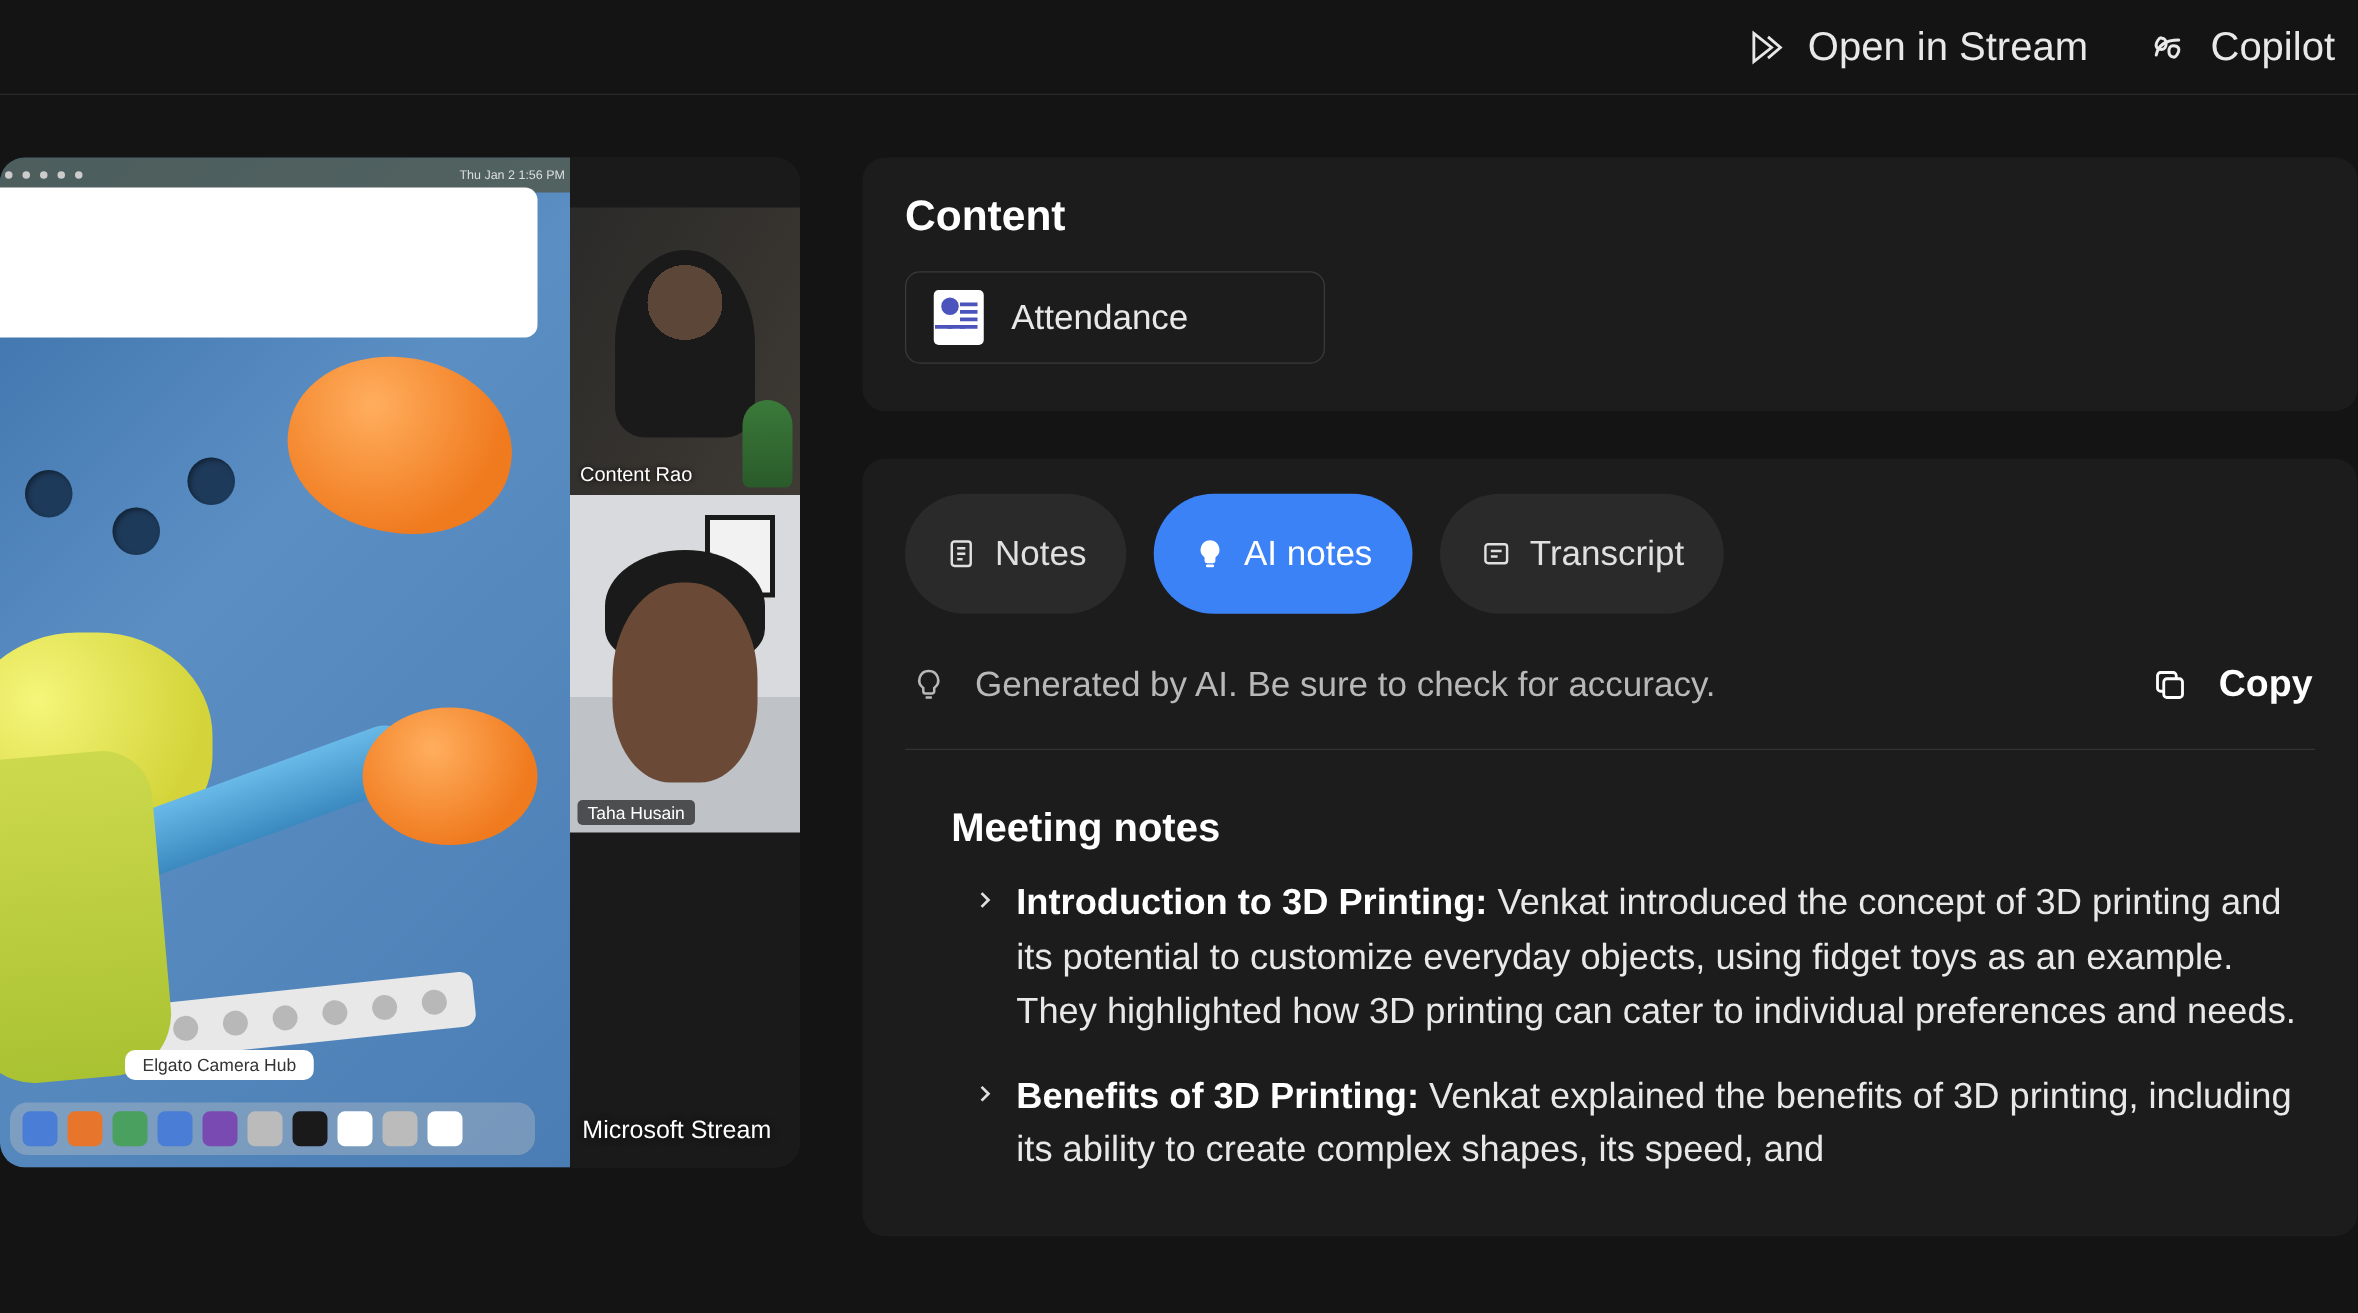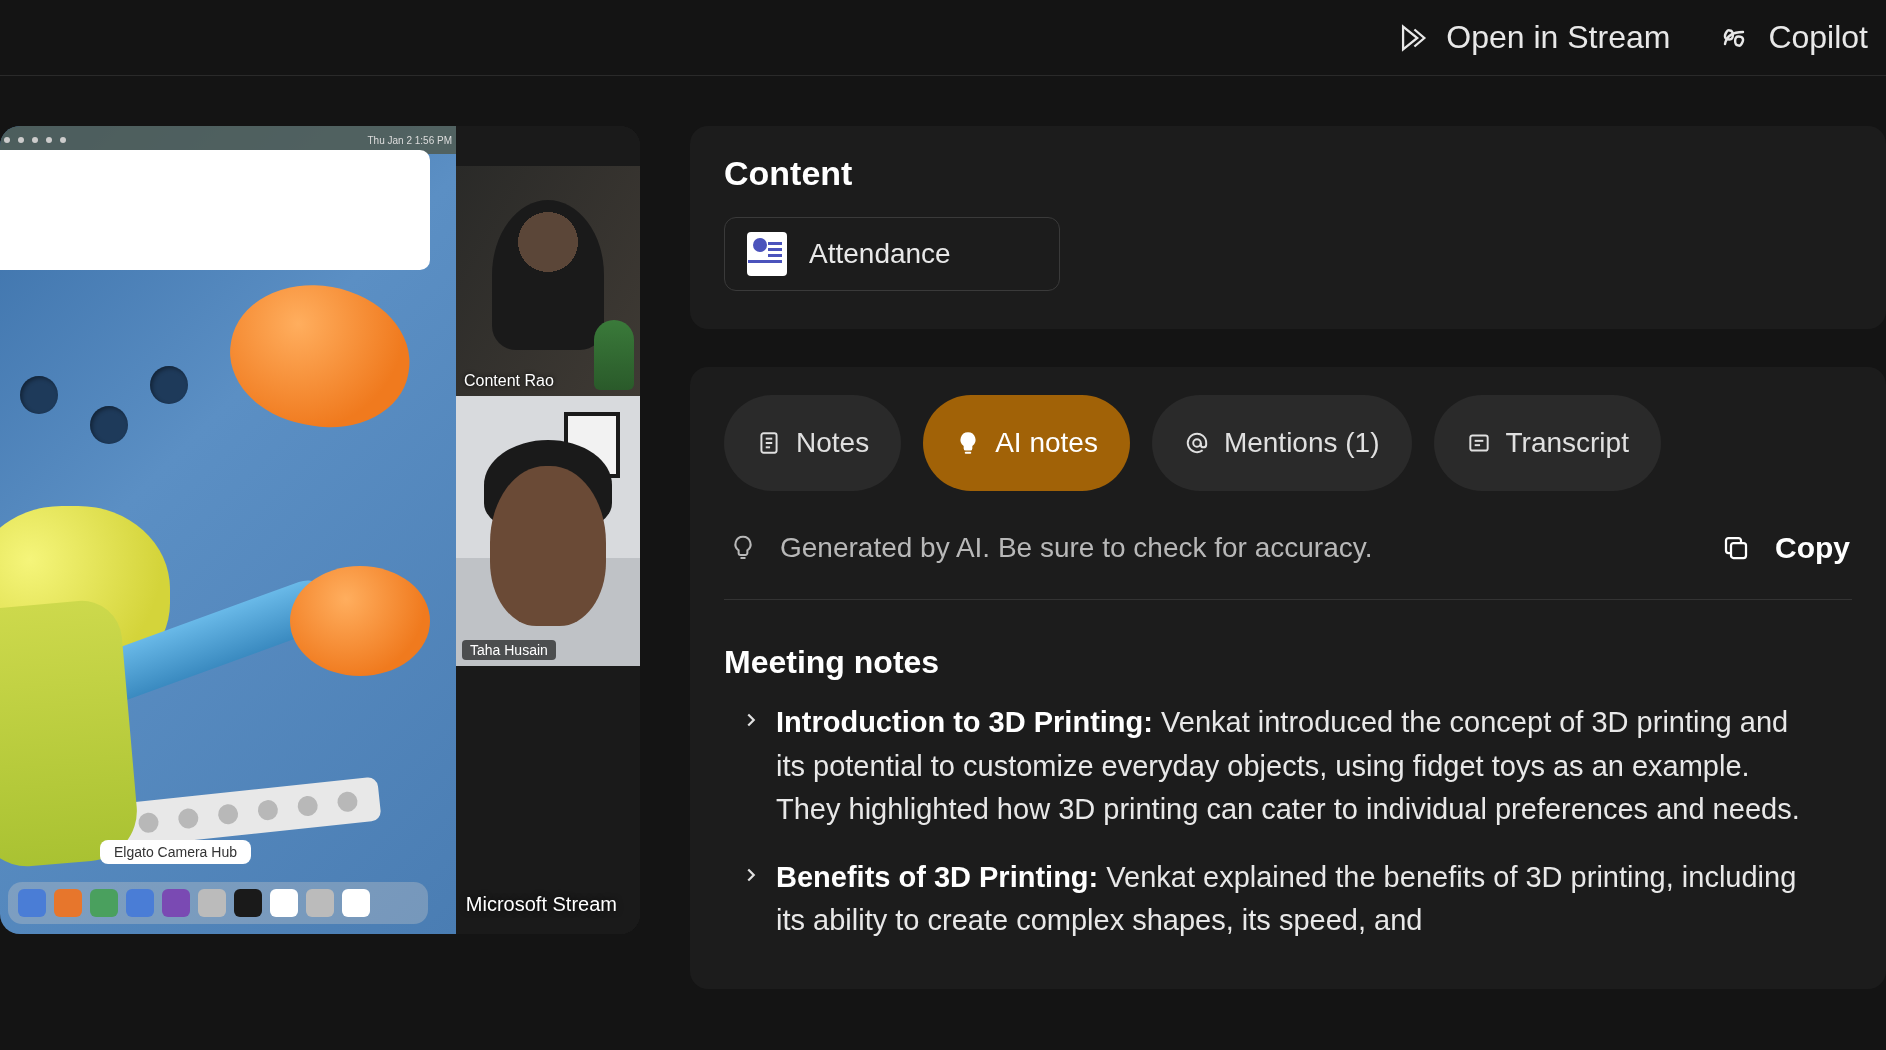--- a/index.html
+++ b/index.html
@@ -63,28 +63,28 @@
 
   .attendance-chip { display:inline-flex; align-items:center; gap:22px; border:1px solid #3a3a3a; border-radius:12px; padding: 14px 108px 14px 22px; cursor:pointer;justify-content:center;}
   .attendance-chip .label { font-size:28px; color:#e8e8e8;}
   .docicon { width:40px; height:44px; background:#fff; border-radius:4px; position:relative; }
   .docicon::before { content:''; position:absolute; left:6px; top:6px; width:14px; height:14px; background:#4b53bc; border-radius:50%;}
   .docicon::after { content:''; position:absolute; right:5px; top:10px; width:14px; height:3px; background:#4b53bc; box-shadow: 0 6px 0 #4b53bc, 0 12px 0 #4b53bc, -20px 18px 0 #4b53bc, -10px 18px 0 #4b53bc, 0 18px 0 #4b53bc;}
 
   
   .tabs-row { display:flex; gap: 22px; margin-bottom: 12px;}
   .tab { display:inline-flex; align-items:center; gap:14px; padding: 32px 32px; border-radius: 999px; background:#2a2a2a; color:#e0e0e0; font-size:28px; cursor:pointer;}
-  .tab.active { background:#a16207; color:#fff;}
+  .tab.active { background:#3b82f6; color:#fff;}
   .tab svg { flex:none; }
 
   .ai-banner { display:flex; align-items:center; justify-content: space-between; border-bottom: 1px solid #333; padding: 28px 2px 34px 4px; }
   .ai-banner .left { display:flex; align-items:center; gap: 22px; color:#b8b8b8; font-size:28px;}
   .copy-btn { display:flex; align-items:center; gap:24px; font-size:30px; font-weight:600; color:#fff; cursor:pointer;}
 
-  .notes-body { padding-top: 44px; }
+  .notes-body { padding-top: 44px; margin-left: 37px; }
   .notes-heading { font-size:32px; font-weight:800; color:#fff; margin-bottom: 14px;}
   .note-item { display:flex; gap: 14px; padding: 6px 0 18px 16px; }
   .note-item .chev { flex:none; margin-top:8px; cursor:pointer;}
   .note-item .txt { font-size:29px; line-height:1.5; color:#e8e8e8; max-width: 1040px;}
   .note-item .txt b { font-weight:800; color:#fff;}
 </style>
 </head>
 <body>
 
 <div class="topbar">
@@ -195,27 +195,20 @@
         </div>
         <div class="tab active">
           <svg width="26" height="26" viewBox="0 0 24 24" fill="#fff">
               <path d="M12 2a7 7 0 0 0-4 12.7V17a2 2 0 0 0 2 2h4a2 2 0 0 0 2-2v-2.3A7 7 0 0 0 12 2z"></path>
               <rect x="9" y="20" width="6" height="2" rx="1"></rect>
             </svg>
           <span>AI notes</span>
         </div>
         <div class="tab">
           <svg width="26" height="26" viewBox="0 0 24 24" fill="none" stroke="#e0e0e0" stroke-width="1.8">
-              <circle cx="12" cy="12" r="3.5"></circle>
-              <path d="M15.5 12v1.5a2.5 2.5 0 0 0 5 0V12a8.5 8.5 0 1 0-3.3 6.7"></path>
-            </svg>
-          <span>Mentions (1)</span>
-        </div>
-        <div class="tab">
-          <svg width="26" height="26" viewBox="0 0 24 24" fill="none" stroke="#e0e0e0" stroke-width="1.8">
               <rect x="4" y="5" width="16" height="14" rx="2"></rect>
               <line x1="8" y1="10" x2="16" y2="10"></line>
               <line x1="8" y1="14" x2="13" y2="14"></line>
             </svg>
           <span>Transcript</span>
         </div>
       </div>
 
       <div class="ai-banner">
         <div class="left">

